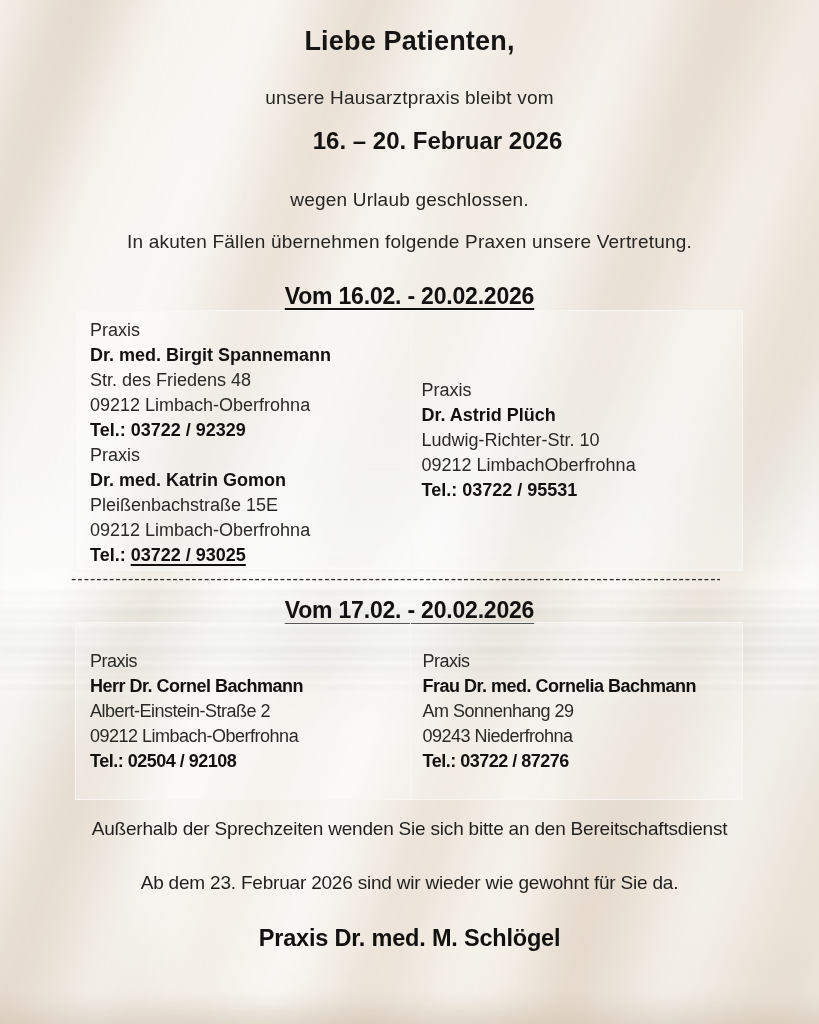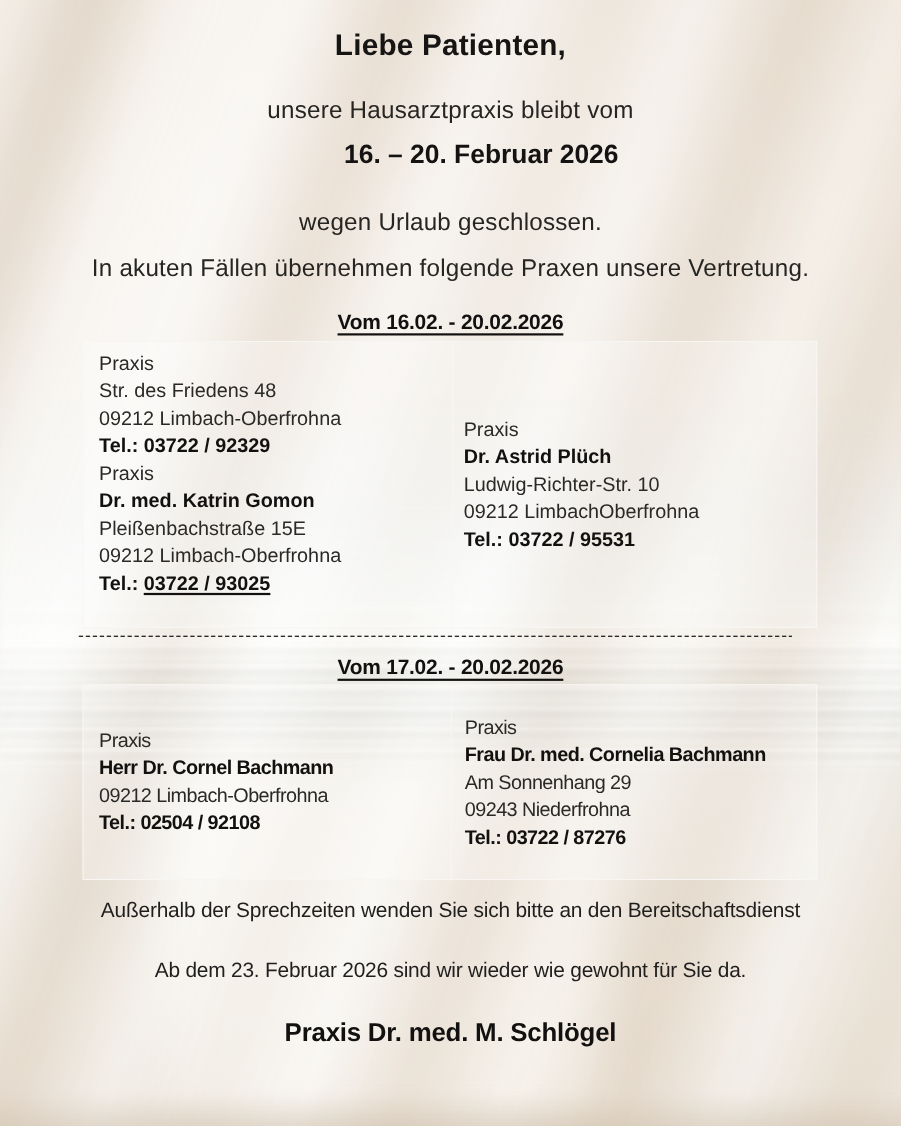--- a/index.html
+++ b/index.html
@@ -46,27 +46,27 @@
   .bg-bottom-shade{left:-20px;right:-20px;top:995px;height:49px;
       background:linear-gradient(180deg, rgba(213,198,180,0) 0%,
         rgba(204,188,168,0.55) 75%);
       filter:blur(6px);}
 
   
   .content{position:absolute;inset:0;}
   .centered{position:absolute;left:0;width:100%;text-align:center;}
 
   .title{top:26px;font-size:27px;font-weight:700;color:#161514;letter-spacing:.2px;}
-  .intro{font-size:22px;color:#262522;letter-spacing:.2px;}
+  .intro{font-size:19px;color:#262522;letter-spacing:.2px;}
   .intro-1{top:87px;}
   .dates{top:127px;font-size:24px;font-weight:700;color:#141312;padding-left:28px;}
   .intro-2{top:189px;}
   .intro-3{top:231px;}
 
-  .sec-head{font-size:19px;font-weight:700;color:#121110;letter-spacing:-.2px;
+  .sec-head{font-size:23px;font-weight:700;color:#121110;letter-spacing:-.2px;
       text-decoration:underline;text-decoration-thickness:2px;text-underline-offset:4px;}
   .sec-head-1{top:283px;}
   .sec-head-2{top:597px;}
 
   .box{position:absolute;left:75px;width:668px;display:flex;box-sizing:border-box;
       background:rgba(255,255,255,0.30);border:1px solid rgba(248,246,242,0.95);}
   .box-1{top:310px;height:261px;}
   .box-2{top:622px;height:178px;}
   .cell{flex:1 1 0;box-sizing:border-box;min-width:0;}
   .cell-sep{border-right:1px solid rgba(248,246,242,0.9);}
@@ -114,20 +114,21 @@
     <div class="centered dates">16. – 20. Februar 2026</div>
     <div class="centered intro intro-3">In akuten Fällen übernehmen folgende Praxen unsere Vertretung.</div>
     <div class="centered intro intro-2">wegen Urlaub geschlossen.</div>
 
     <div class="centered sec-head sec-head-1">Vom 16.02. - 20.02.2026</div>
 
     <div class="box box-1">
       <div class="cell cell-left cell-sep">
         <div class="practice">
           <div>Praxis</div>
+          <div class="p-name">Dr. med. Birgit Spannemann</div>
           <div>Str. des Friedens 48</div>
           <div>09212 Limbach-Oberfrohna</div>
           <div class="p-tel"><span>Tel.: </span><span>03722 / 92329</span></div>
         </div>
         <div class="practice">
           <div>Praxis</div>
           <div class="p-name">Dr. med. Katrin Gomon</div>
           <div>Pleißenbachstraße 15E</div>
           <div>09212 Limbach-Oberfrohna</div>
           <div class="p-tel"><span>Tel.: </span><span class="tel-underline">03722 / 93025</span></div>
@@ -146,20 +147,21 @@
 
     <div class="dash-divider">------------------------------------------------------------------------------------------------------------------------</div>
 
     <div class="centered sec-head sec-head-2">Vom 17.02. - 20.02.2026</div>
 
     <div class="box box-2">
       <div class="cell cell-left cell-sep">
         <div class="practice cond">
           <div>Praxis</div>
           <div class="p-name">Herr Dr. Cornel Bachmann</div>
+          <div>Albert-Einstein-Straße 2</div>
           <div>09212 Limbach-Oberfrohna</div>
           <div class="p-tel"><span>Tel.: </span><span>02504 / 92108</span></div>
         </div>
       </div>
       <div class="cell cell-right">
         <div class="practice cond">
           <div>Praxis</div>
           <div class="p-name">Frau Dr. med. Cornelia Bachmann</div>
           <div>Am Sonnenhang 29</div>
           <div>09243 Niederfrohna</div>

